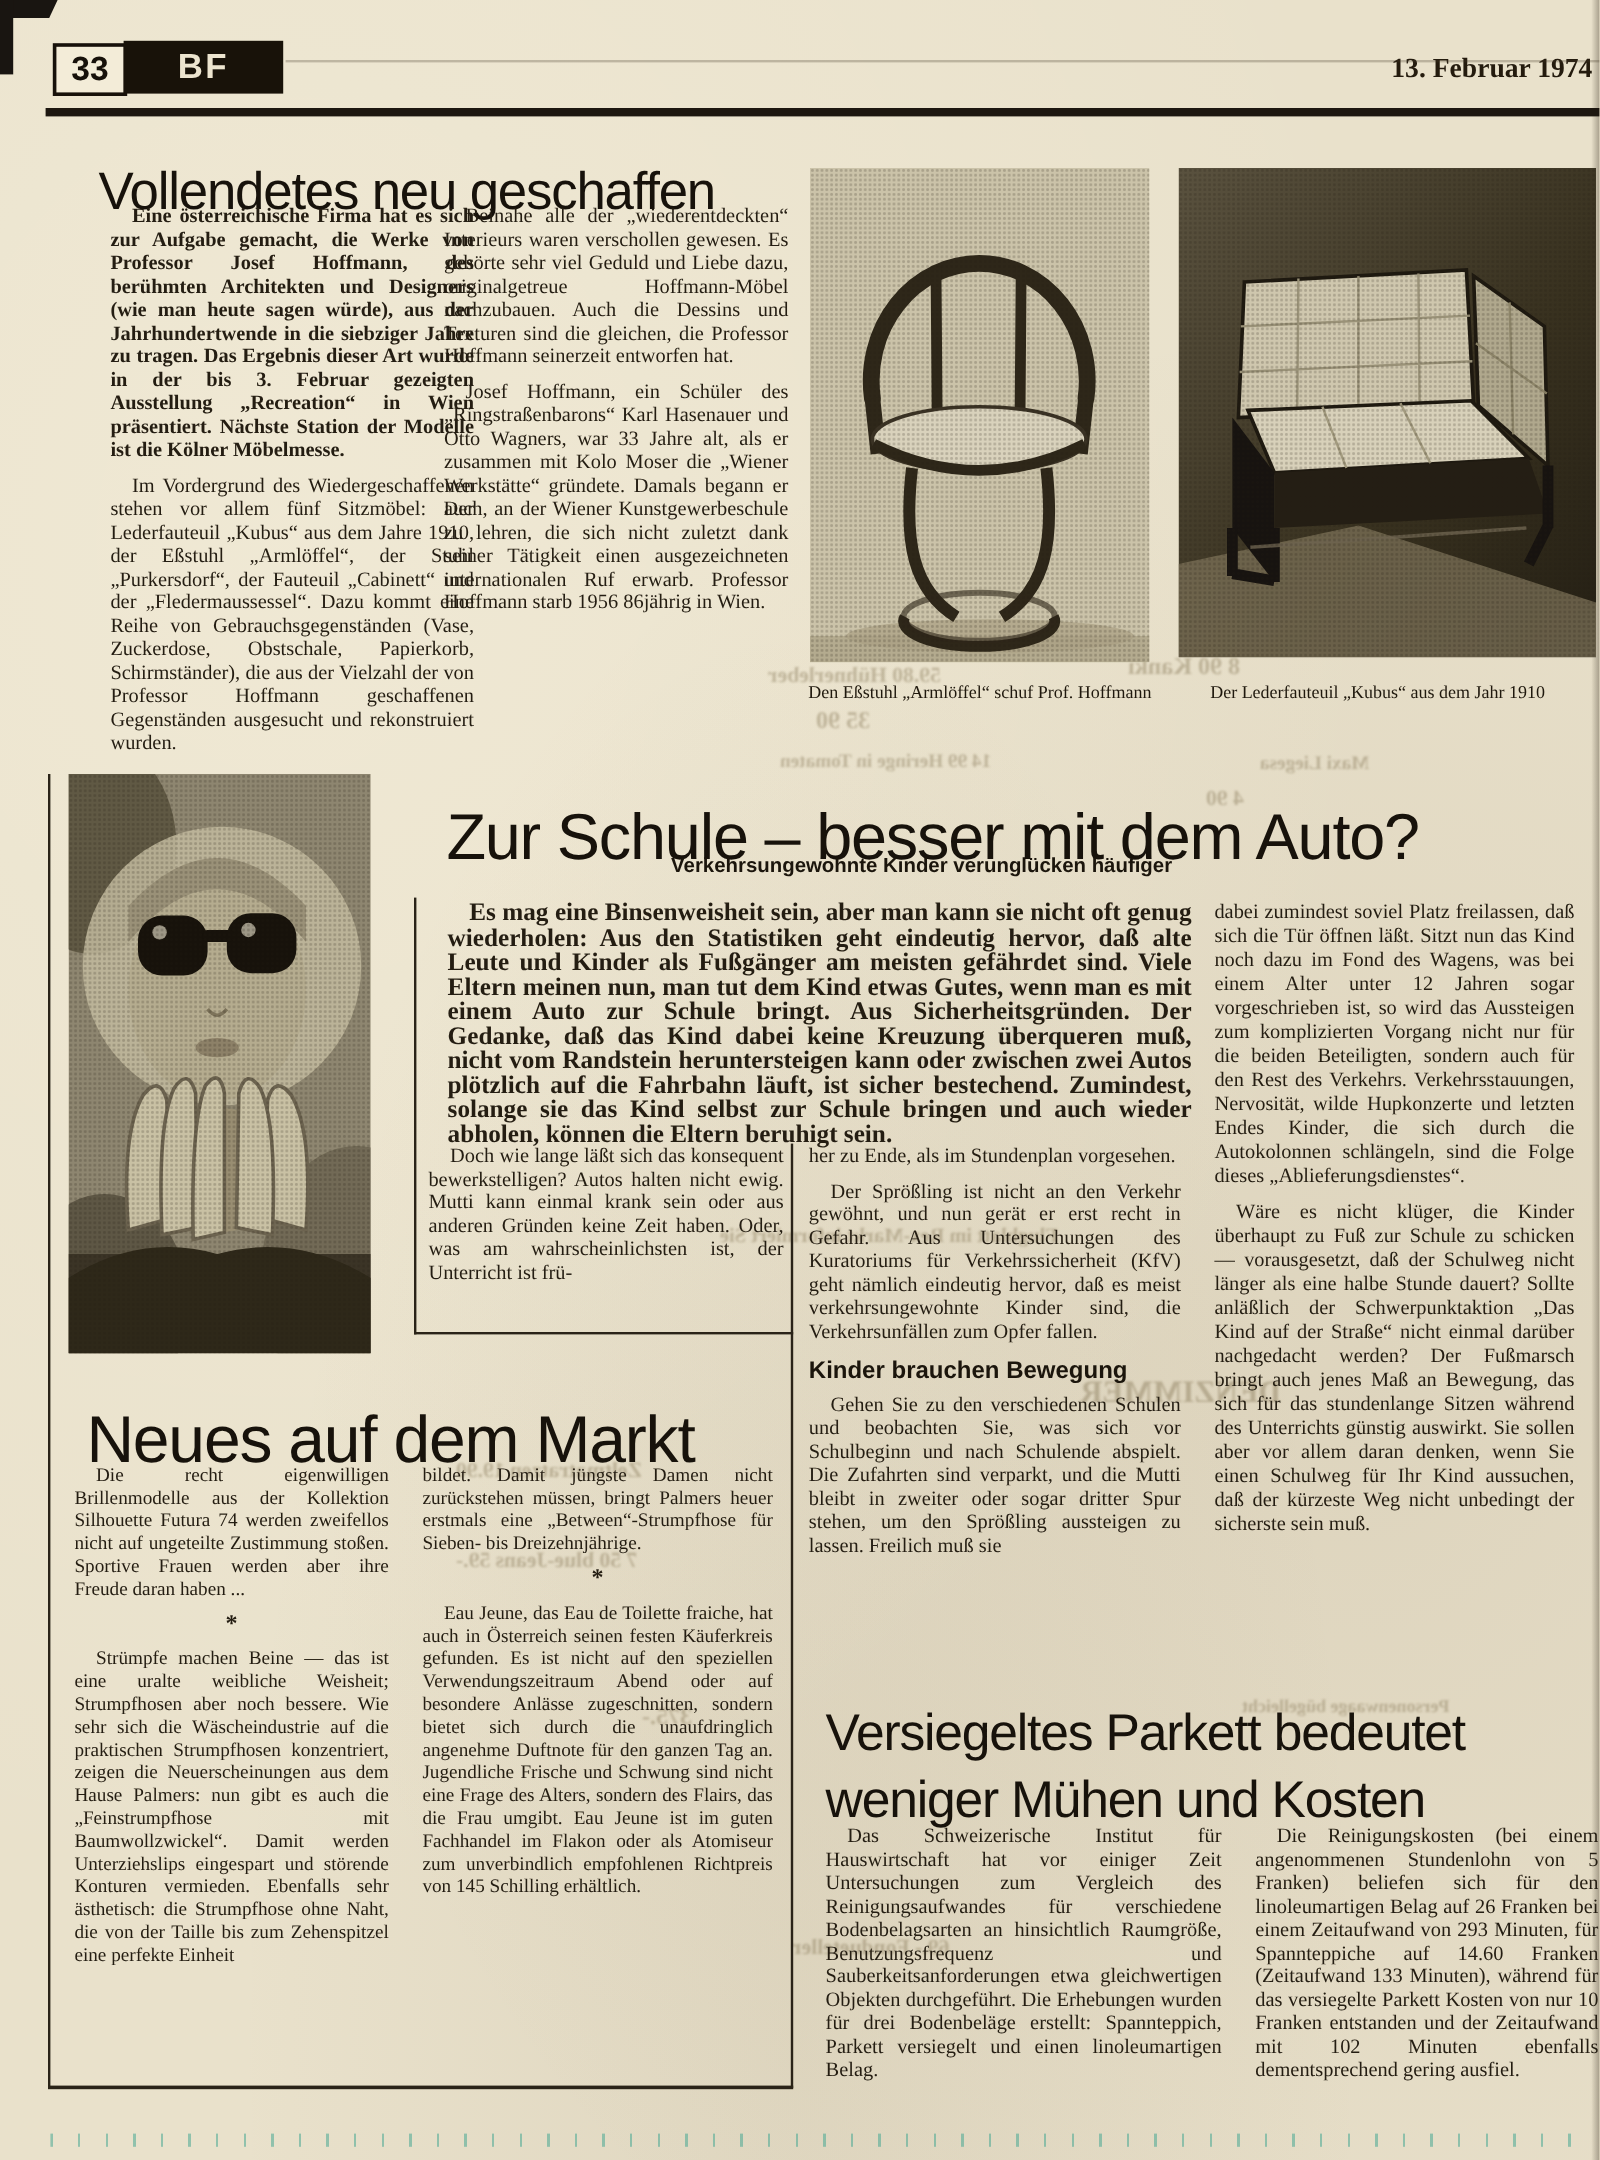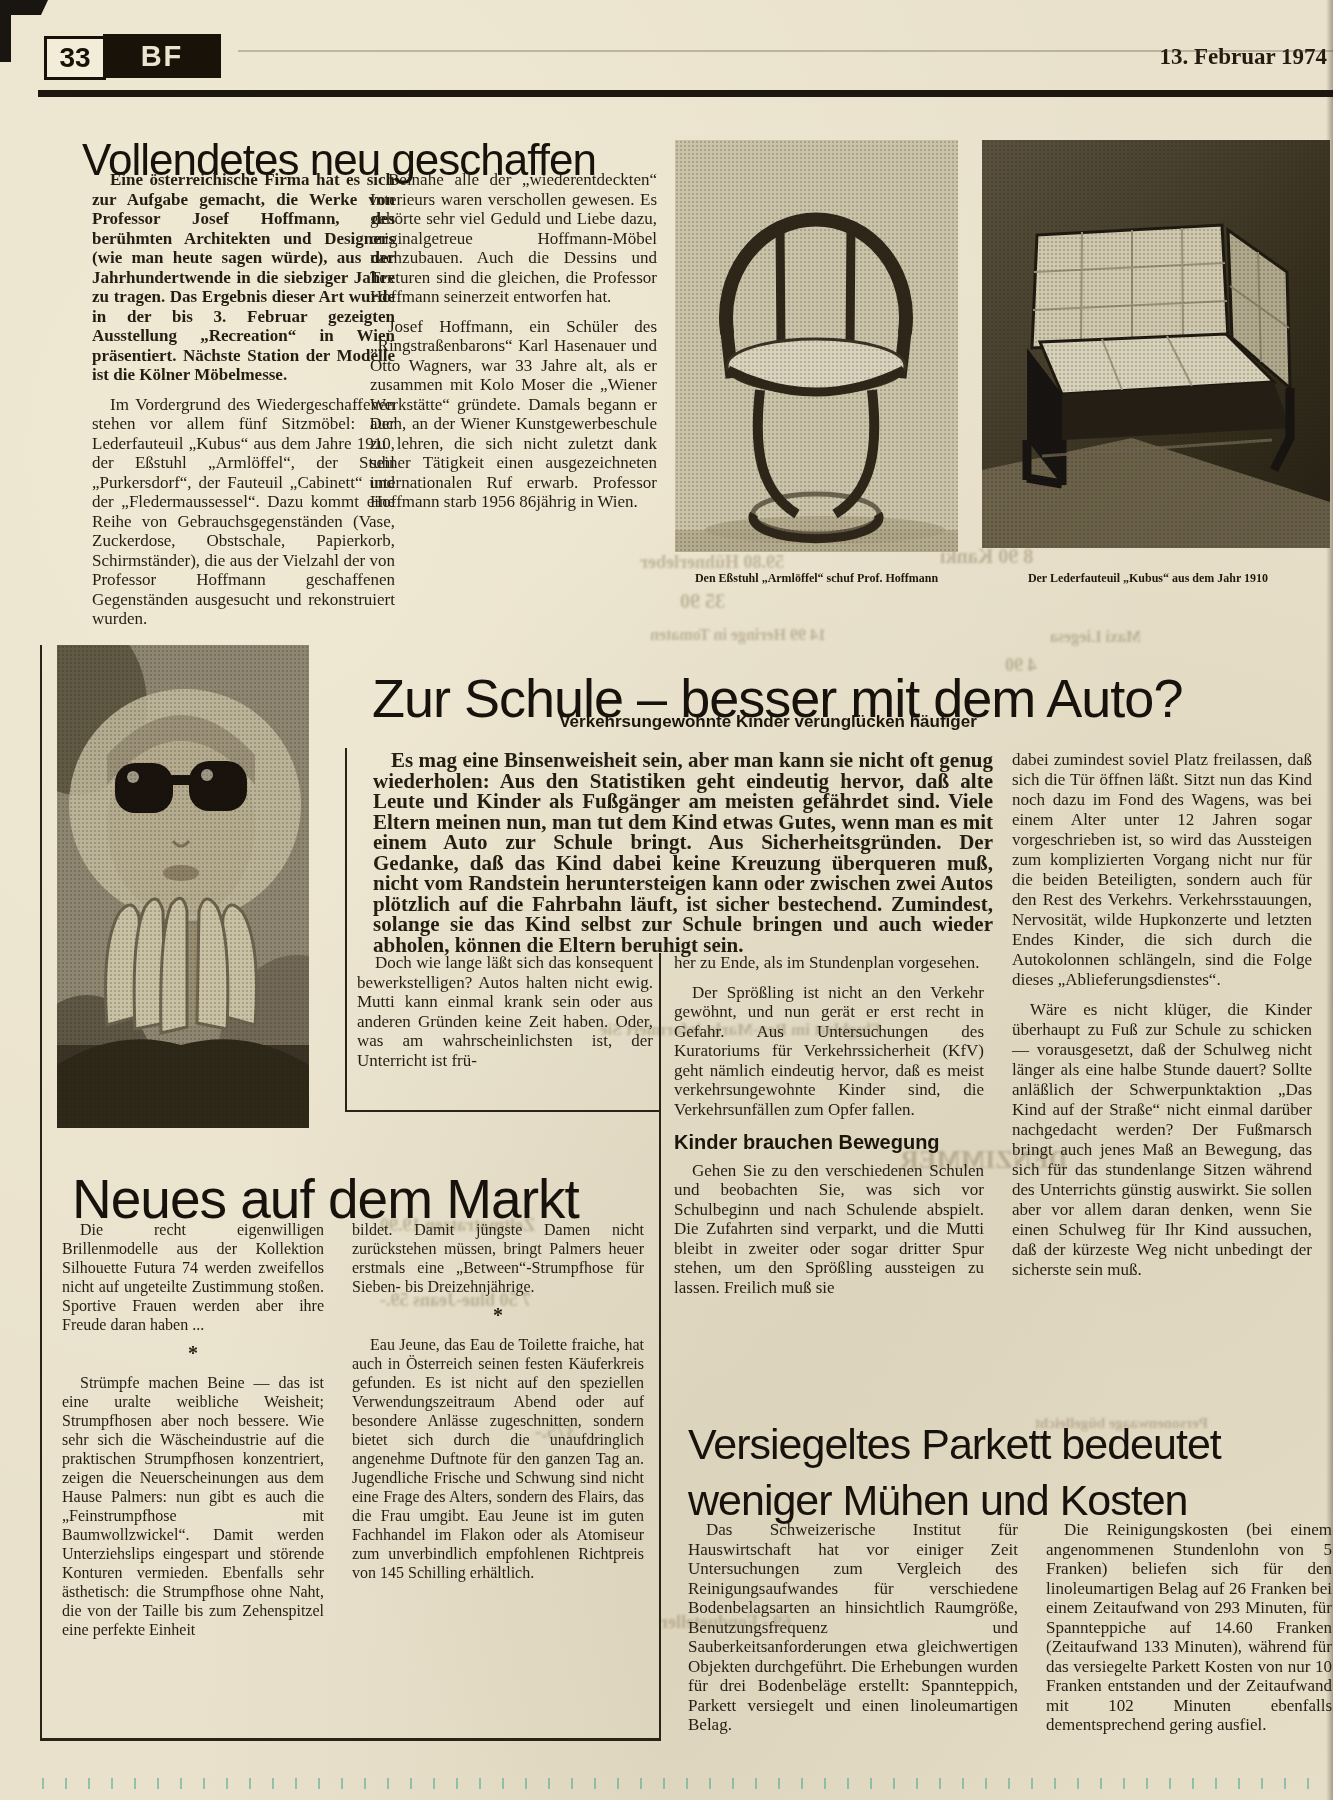--- a/index.html
+++ b/index.html
@@ -9,21 +9,21 @@
       radial-gradient(ellipse at 18% 25%, rgba(255,250,233,.30), transparent 60%),
       radial-gradient(ellipse at 85% 65%, rgba(120,100,70,.10), transparent 55%),
       radial-gradient(ellipse at 50% 95%, rgba(110,95,65,.08), transparent 50%),
       #e9e1cb;
     color:#241d12; position:relative;}
   .abs{position:absolute;}
   
   .pagenum-box{left:44px;top:36px;width:56px;height:38px;background:#f3ecd8;border:3px solid #17110a;
     display:flex;align-items:center;justify-content:center;
     font-family:"Liberation Sans",sans-serif;font-weight:bold;font-size:28px;color:#17110a;}
-  .section-box{left:103px;top:34px;width:118px;height:44px;background:#181209;
+  .section-box{left:103px;top:34px;width:133px;height:44px;background:#181209;
     display:flex;align-items:center;justify-content:center;
     font-family:"Liberation Sans",sans-serif;font-weight:bold;font-size:29px;color:#ece4cf;letter-spacing:2px;}
   .issue-date{right:6px;top:44px;font-weight:bold;font-size:23px;color:#241b0e;}
   .faint-rule{left:238px;top:50px;width:1095px;height:2px;background:rgba(70,58,38,.28);}
   .thick-rule{left:38px;top:90px;width:1295px;height:7px;background:#1d1710;}
   .corner-a{left:0;top:0;width:48px;height:15px;background:#191511;transform:skewX(-25deg);transform-origin:top left;}
   .corner-b{left:0;top:0;width:11px;height:62px;background:#191511;}
   .edge-shade{right:0;top:0;width:7px;height:1800px;background:linear-gradient(to left, rgba(45,36,22,.35), transparent);}
   
   .headline{font-family:"Liberation Sans",sans-serif;font-weight:normal;color:#17120b;line-height:1.05;letter-spacing:-1px;white-space:nowrap;}
@@ -46,21 +46,21 @@
   .c-a1c2{left:370px;top:170px;width:287px;}
   .c-a2lead{left:373px;top:750px;width:620px;}
   .c-a2colA{left:357px;top:953px;width:296px;}
   .c-a2colB{left:674px;top:953px;width:310px;}
   .c-a2colC{left:1012px;top:750px;width:300px;font-size:17px;line-height:20px;}
   .c-a3c1{left:62px;top:1220px;width:262px;}
   .c-a3c2{left:352px;top:1220px;width:292px;}
   .c-a4c1{left:688px;top:1520px;width:330px;}
   .c-a4c2{left:1046px;top:1520px;width:286px;}
   .star{text-align:center;font-weight:bold;font-size:20px;margin:10px 0;text-indent:0;}
-  .caption{font-weight:bold;font-size:12px;line-height:21px;text-align:center;color:#1f180d;}
+  .caption{font-weight:normal;font-size:15px;line-height:21px;text-align:center;color:#1f180d;}
   .cap1{left:668px;top:568px;width:297px;}
   .cap2{left:972px;top:568px;width:352px;}
   
   .rule{background:#2a2318;}
   .r-photo-col{left:345px;top:748px;width:2px;height:364px;}
   .r-under-colA{left:345px;top:1110px;width:316px;height:2px;}
   .r-long-div{left:659px;top:953px;width:2px;height:787px;}
   .r-box-left{left:40px;top:645px;width:2px;height:1095px;}
   .r-box-bottom{left:40px;top:1738px;width:621px;height:3px;}
   

